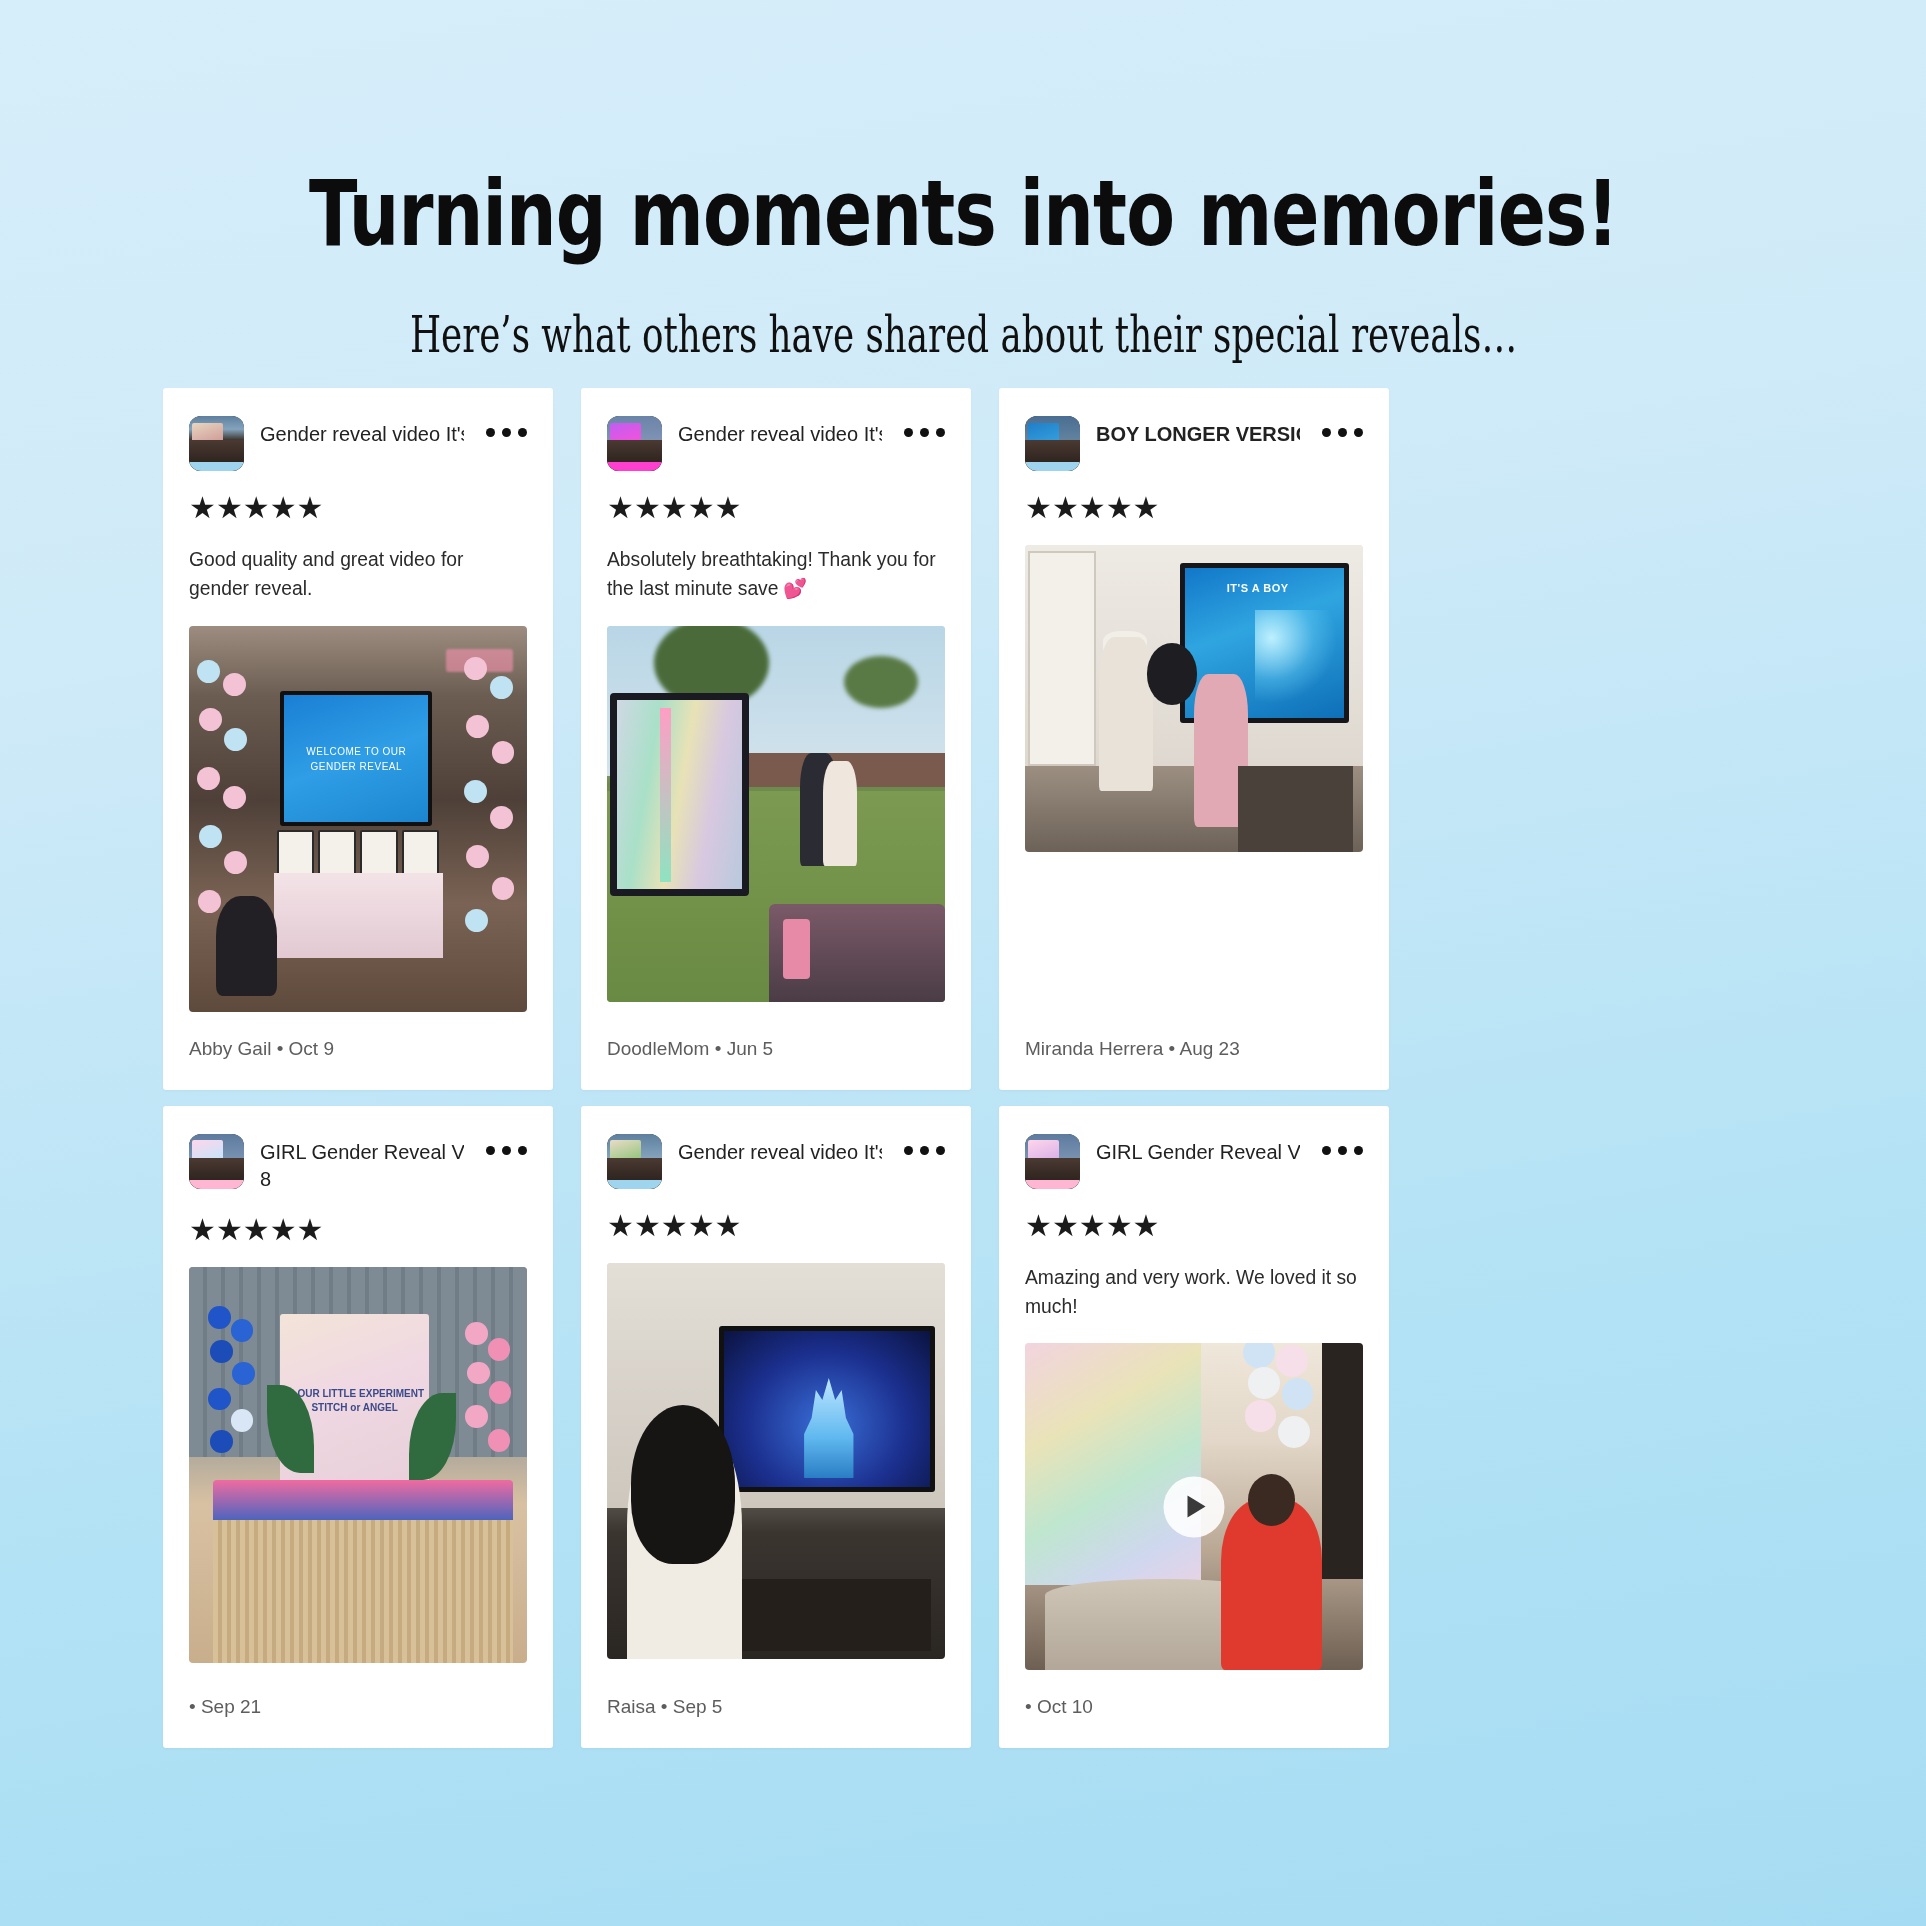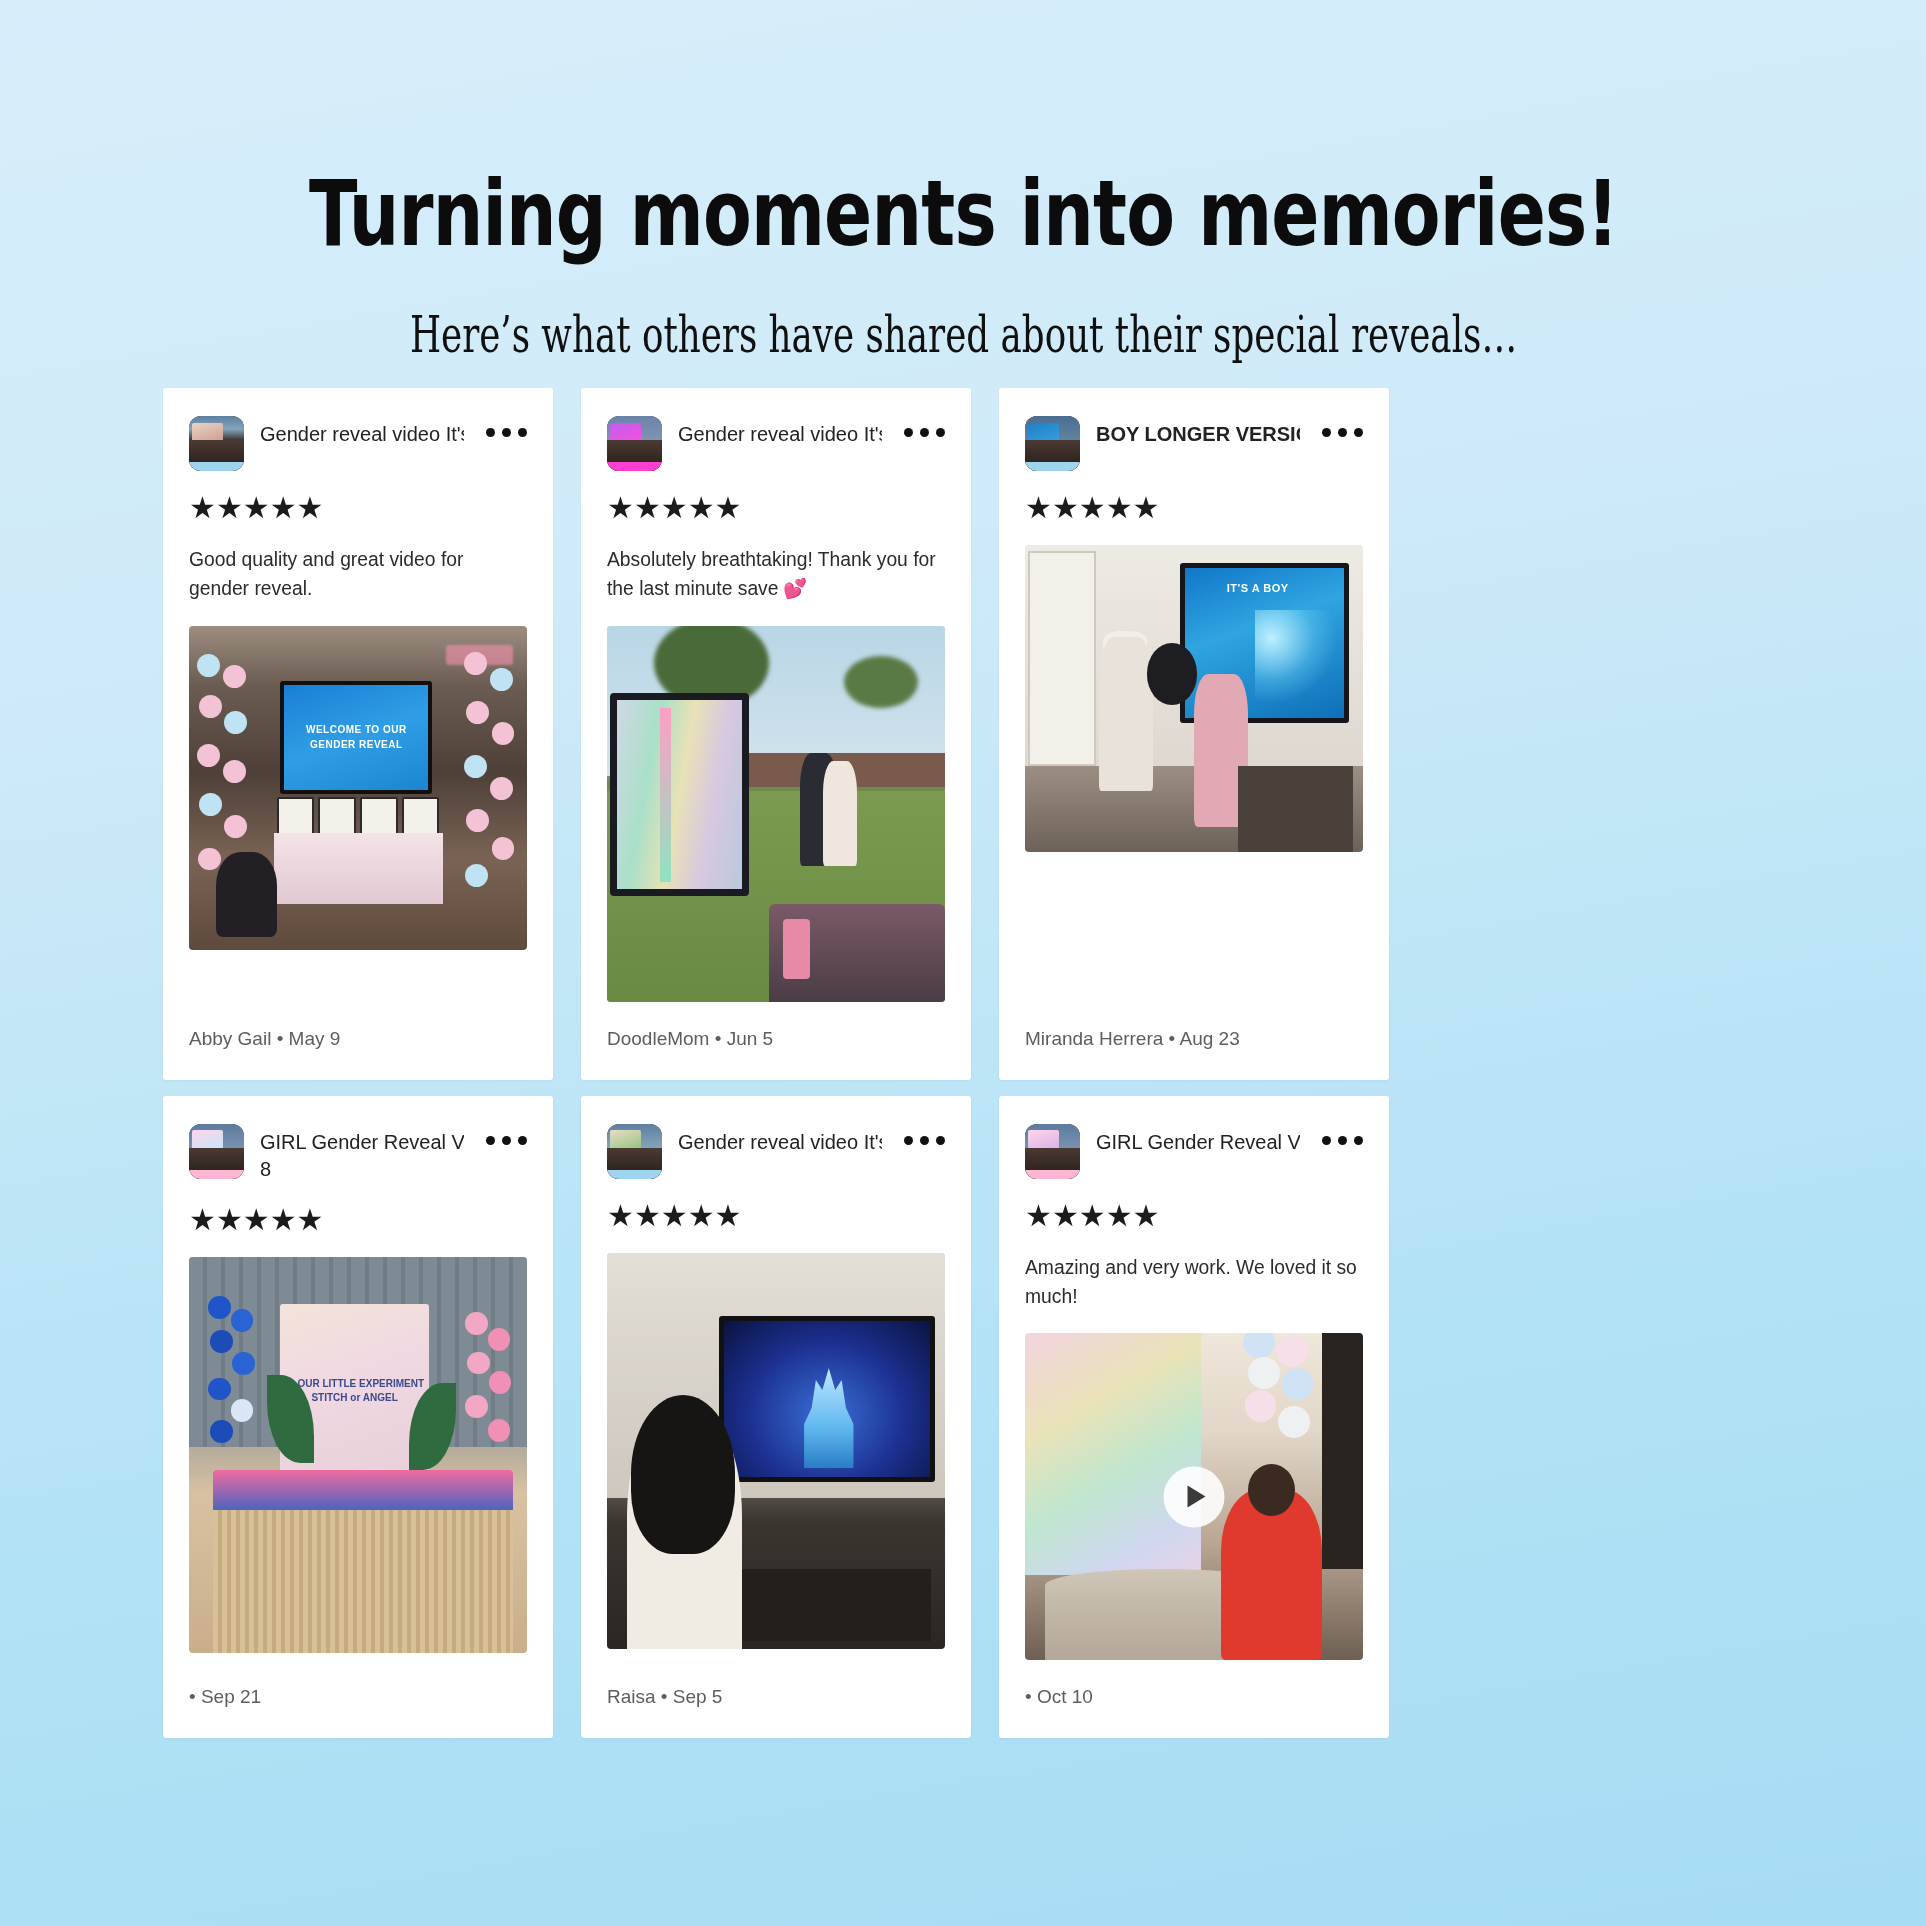--- a/index.html
+++ b/index.html
@@ -192,21 +192,21 @@
   .card-foot {
     font-size: 19px;
     color: #5d5d5d;
     padding: 26px 0 30px 0;
     margin-top: auto;
   }
 
   
 
   
-  .p1 { height: 324px; background: linear-gradient(180deg,#9d8d80 0%, #6c5d52 18%, #4e4038 45%, #7a6354 72%, #5e4a3c 100%); font-weight: bold; }
+  .p1 { height: 386px; background: linear-gradient(180deg,#9d8d80 0%, #6c5d52 18%, #4e4038 45%, #7a6354 72%, #5e4a3c 100%); }
   .p1 .tv {
     position:absolute; left:27%; top:17%; width:45%; height:35%;
     background: linear-gradient(160deg,#1a7fd4 0%,#2f9ee6 50%,#1b86cf 100%);
     border: 4px solid #101010; border-radius:3px;
     display:flex; align-items:center; justify-content:center;
     color:#fff; font-size:10px; text-align:center; line-height:1.5; letter-spacing:0.5px;
   }
   .p1 .arch-l, .p1 .arch-r { position:absolute; top:8%; width:17%; height:84%; }
   .p1 .arch-l { left:2%; }
   .p1 .arch-r { right:2%; }
@@ -375,21 +375,21 @@
             <b></b>
             <b></b>
             <b></b>
             <b></b>
           </div>
         <div class="table"></div>
         <div class="person"></div>
       </div>
     </div>
 
-    <div class="card-foot">Abby Gail • May 9</div>
+    <div class="card-foot">Abby Gail • Oct 9</div>
   </div>
 
   <div class="card col-2">
     <div class="card-head">
       <div class="thumb">
         <div class="sky" style="background:linear-gradient(180deg,#6a84a8,#7f93b4);"></div>
         <div class="screen" style="background:linear-gradient(160deg,#c05ef0,#ff4fd8);"></div>
         <div class="ground"></div>
         <div class="strip" style="background:#ff3fd0;"></div>
       </div>

